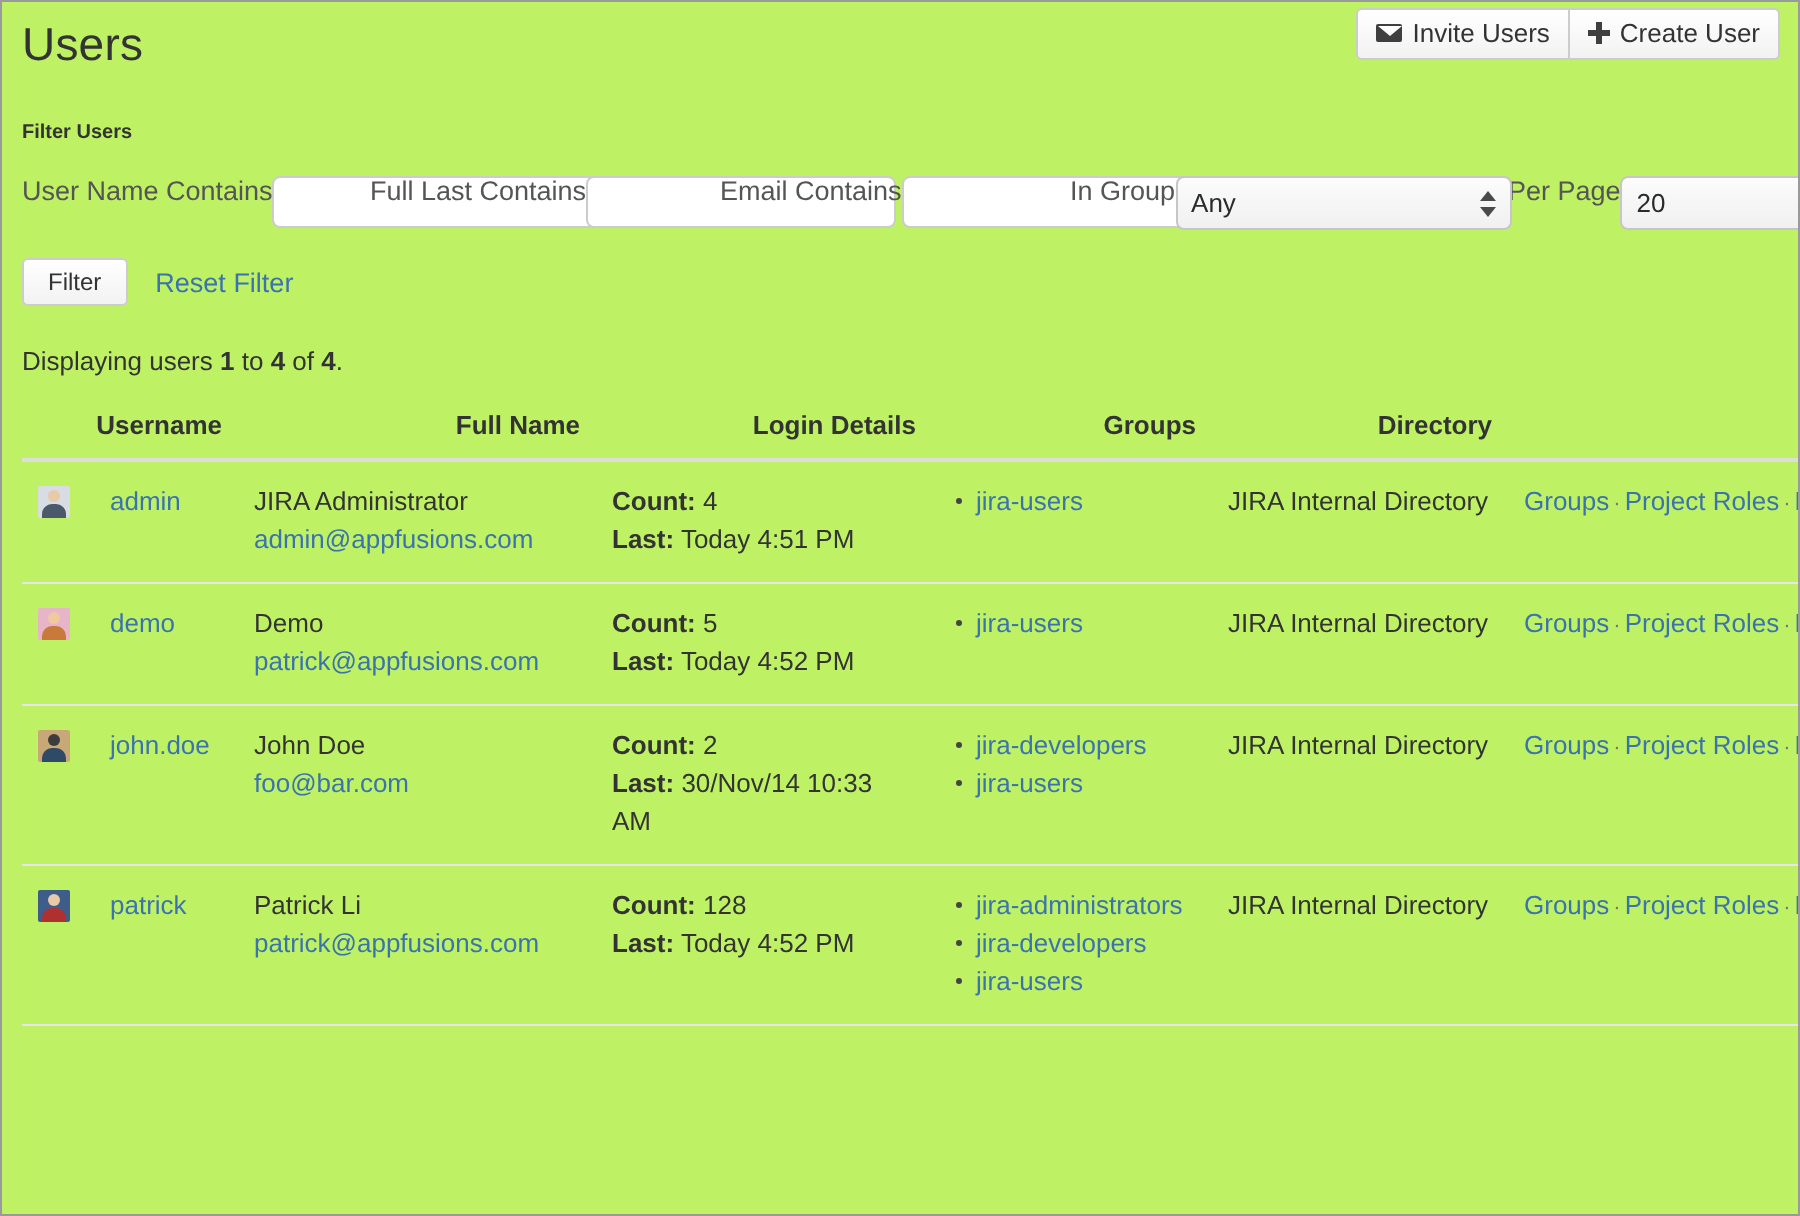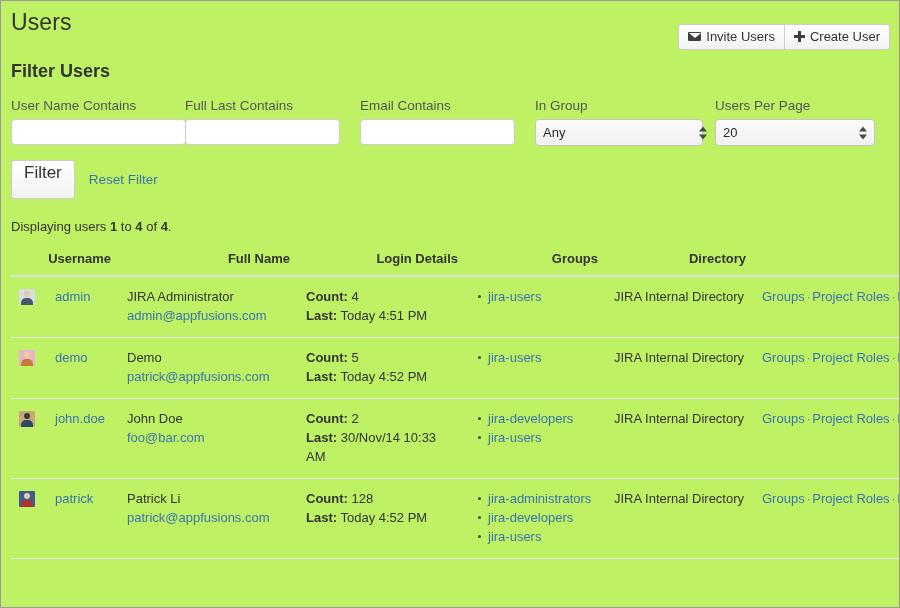--- a/index.html
+++ b/index.html
@@ -35,21 +35,21 @@
     left: 10px;
     top: 8px;
     font-size: 23px;
     font-weight: normal;
     color: #333333;
     letter-spacing: 0.1px;
   }
   .header-ops {
     position: absolute;
     right: 9px;
-    top: 23px;
+    top: 3px;
     display: flex;
   }
   .btn {
     font-family: "Liberation Sans", sans-serif;
     font-size: 13px;
     color: #333333;
     background: linear-gradient(to bottom, #ffffff 0%, #f2f2f2 100%);
     border: 1px solid #ccccce;
     padding: 4px 9px 5px 9px;
     line-height: 15px;
@@ -93,32 +93,31 @@
     content: "";
     position: absolute;
     background: #3f3f3f;
   }
   .ico-plus::before { left: 4px; top: 0; width: 3px; height: 11px; }
   .ico-plus::after  { left: 0; top: 4px; width: 11px; height: 3px; }
 
   
   .filter-heading {
     margin: 18px 0 12px 10px;
-    font-size: 18px;
+    font-size: 10px;
     font-weight: bold;
     color: #333333;
   }
   .filter-row {
     margin-top: 16px;
     padding-left: 10px;
     display: flex;
   }
   .field {
     display: flex;
-    flex-direction: column;
   }
   .field-label {
     font-size: 13.5px;
     color: #555555;
     margin-bottom: 6px;
     white-space: nowrap;
   }
   .text-input {
     box-sizing: border-box;
     height: 26px;
@@ -171,22 +170,22 @@
 
   .filter-actions {
     margin-top: 14px;
     padding-left: 10px;
     display: flex;
     align-items: center;
     gap: 14px;
   }
   .btn-filter {
     border-radius: 3px;
-    padding: 4px 12px 18px 12px;
-    font-size: 17px;
+    padding: 4px 12px 3px 12px;
+    font-size: 12px;
   }
   a.link {
     color: #3b73af;
     text-decoration: none;
     cursor: pointer;
   }
   .reset-link { font-size: 13.5px; }
 
   
   .results-count {

